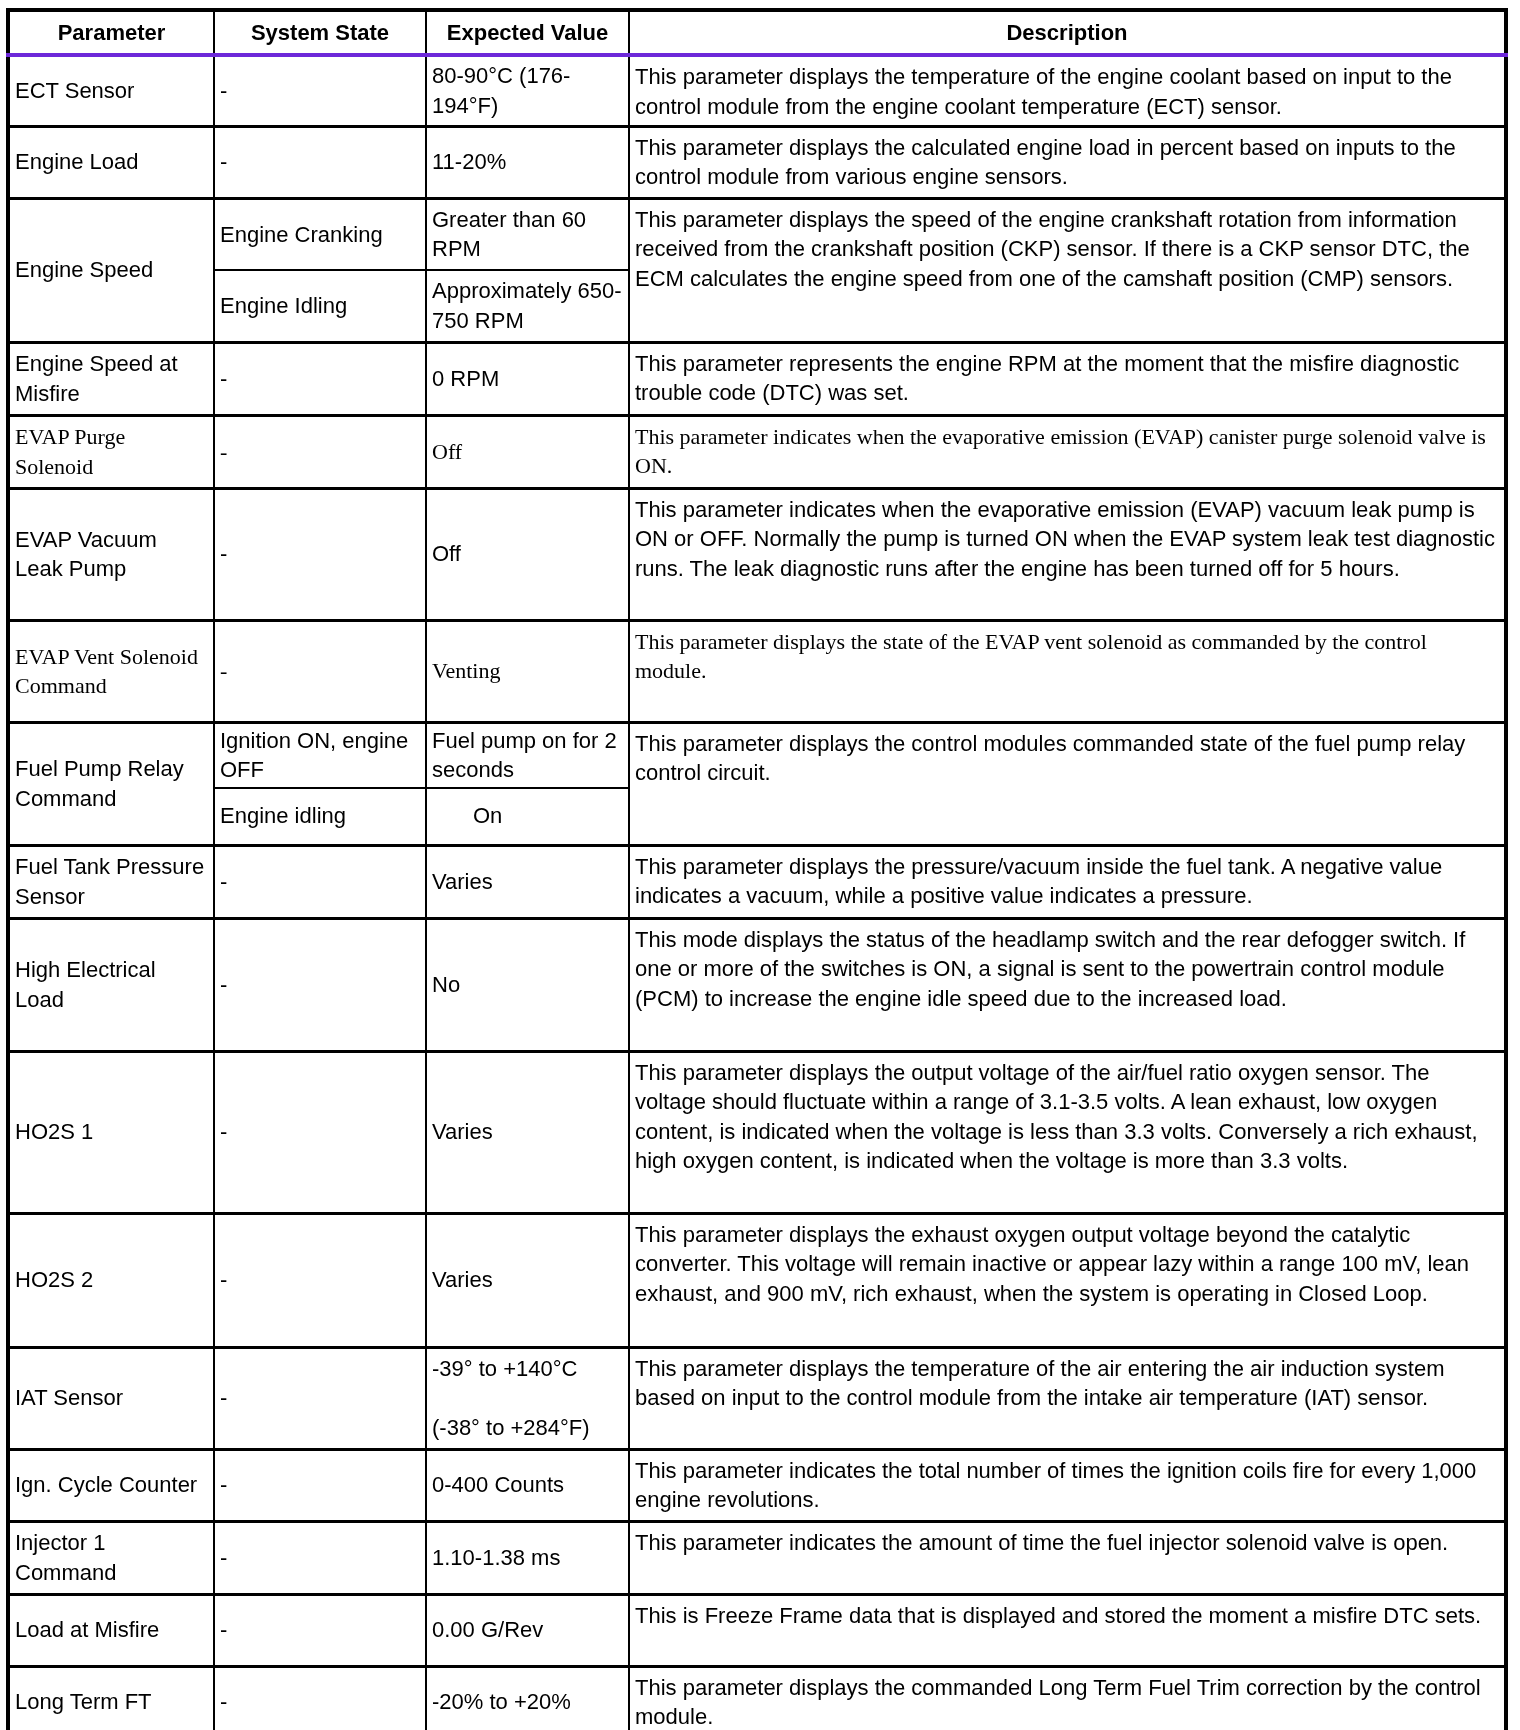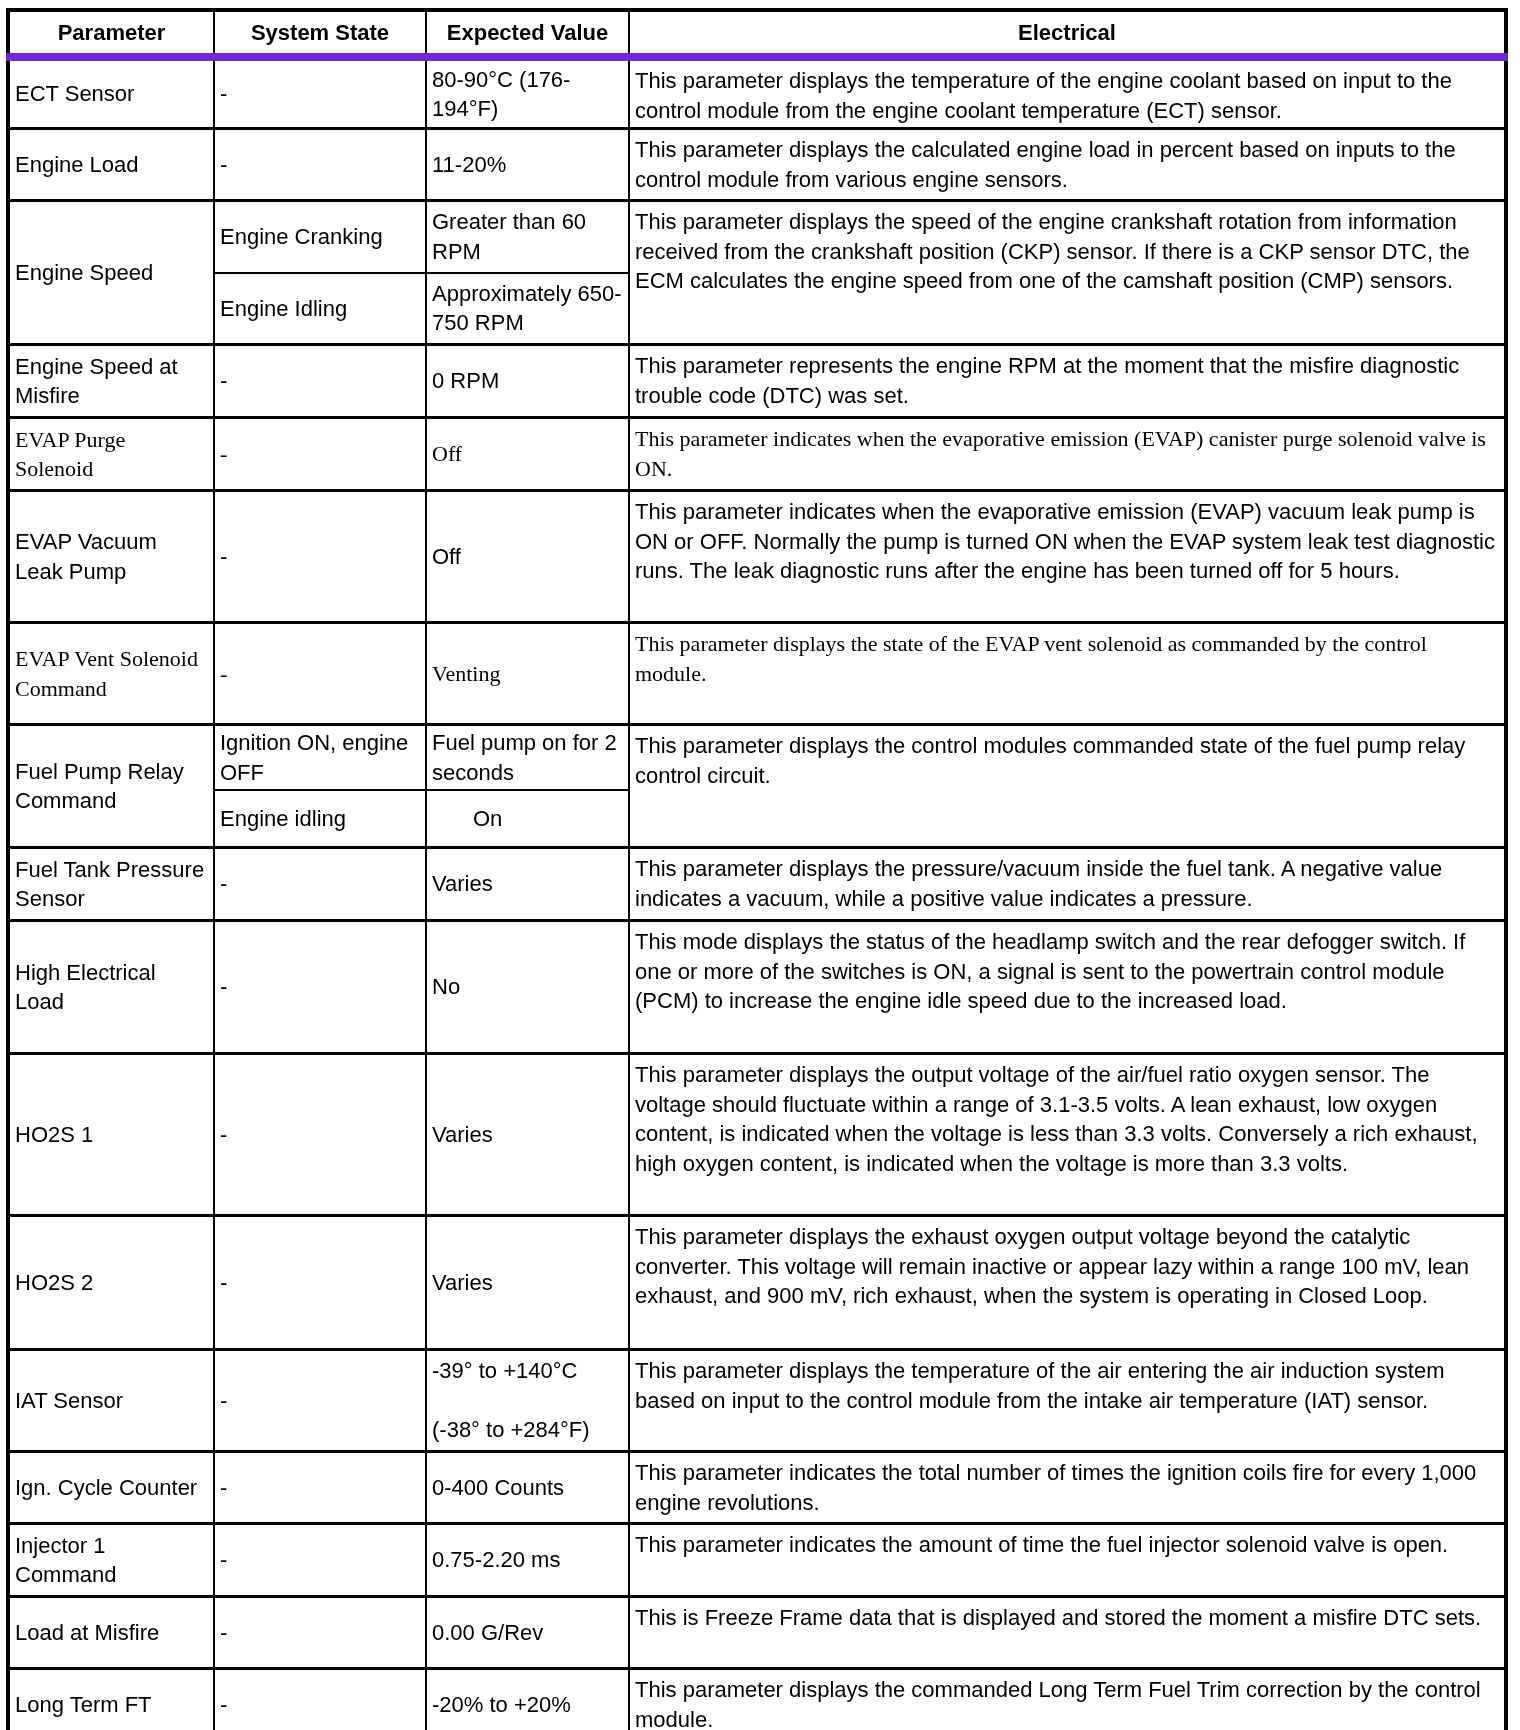--- a/index.html
+++ b/index.html
@@ -7,41 +7,41 @@
          font-family: "Liberation Sans", sans-serif; color: #000; }
   table.params { position: absolute; left: 6px; top: 8px; width: 1502px;
     border-collapse: collapse; table-layout: fixed; border: 4px solid #000; }
   table.params col.c1 { width: 206px; }
   table.params col.c2 { width: 212px; }
   table.params col.c3 { width: 203px; }
   table.params col.c4 { width: auto; }
   th, td { border: 2px solid #000; padding: 2px 5px 2px 5px; font-size: 22px;
            line-height: 29.5px; vertical-align: middle; text-align: left;
            word-wrap: break-word; }
-  th { font-weight: bold; text-align: center; height: 37px; border-bottom: 8px solid #6d28d9; }
+  th { font-weight: bold; text-align: center; height: 37px; border-bottom: 4px solid #6d28d9; }
   td.desc { vertical-align: top; padding-top: 5px; }
   tr.group-top > td { border-top: 3px solid #000; }
   tr.sub > td { border-top: 2px solid #000; }
 </style>
 </head>
 <body>
 
 <table class="params">
   <colgroup>
       <col class="c1">
       <col class="c2">
       <col class="c3">
       <col class="c4">
     </colgroup>
   <thead>
     <tr>
       <th>Parameter</th>
       <th>System State</th>
       <th>Expected Value</th>
-      <th>Electrical</th>
+      <th>Description</th>
     </tr>
   </thead>
   <tbody id="tbody">
       <tr class="group-top" style="height: 71px;">
         <td>ECT Sensor</td>
         <td>-</td>
         <td style="white-space: pre-line;">80-90°C (176-194°F)</td>
         <td class="desc">This parameter displays the temperature of the engine coolant based on input to the control module from the engine coolant temperature (ECT) sensor.</td>
       </tr>
       <tr class="group-top" style="height: 72px;">
@@ -128,21 +128,21 @@
       </tr>
       <tr class="group-top" style="height: 72px;">
         <td>Ign. Cycle Counter</td>
         <td>-</td>
         <td style="white-space: pre-line;">0-400 Counts</td>
         <td class="desc">This parameter indicates the total number of times the ignition coils fire for every 1,000 engine revolutions.</td>
       </tr>
       <tr class="group-top" style="height: 73px;">
         <td>Injector 1 Command</td>
         <td>-</td>
-        <td style="white-space: pre-line;">0.75-2.20 ms</td>
+        <td style="white-space: pre-line;">1.10-1.38 ms</td>
         <td class="desc">This parameter indicates the amount of time the fuel injector solenoid valve is open.</td>
       </tr>
       <tr class="group-top" style="height: 72px;">
         <td>Load at Misfire</td>
         <td>-</td>
         <td style="white-space: pre-line;">0.00 G/Rev</td>
         <td class="desc">This is Freeze Frame data that is displayed and stored the moment a misfire DTC sets.</td>
       </tr>
       <tr class="group-top" style="height: 72px;">
         <td>Long Term FT</td>

